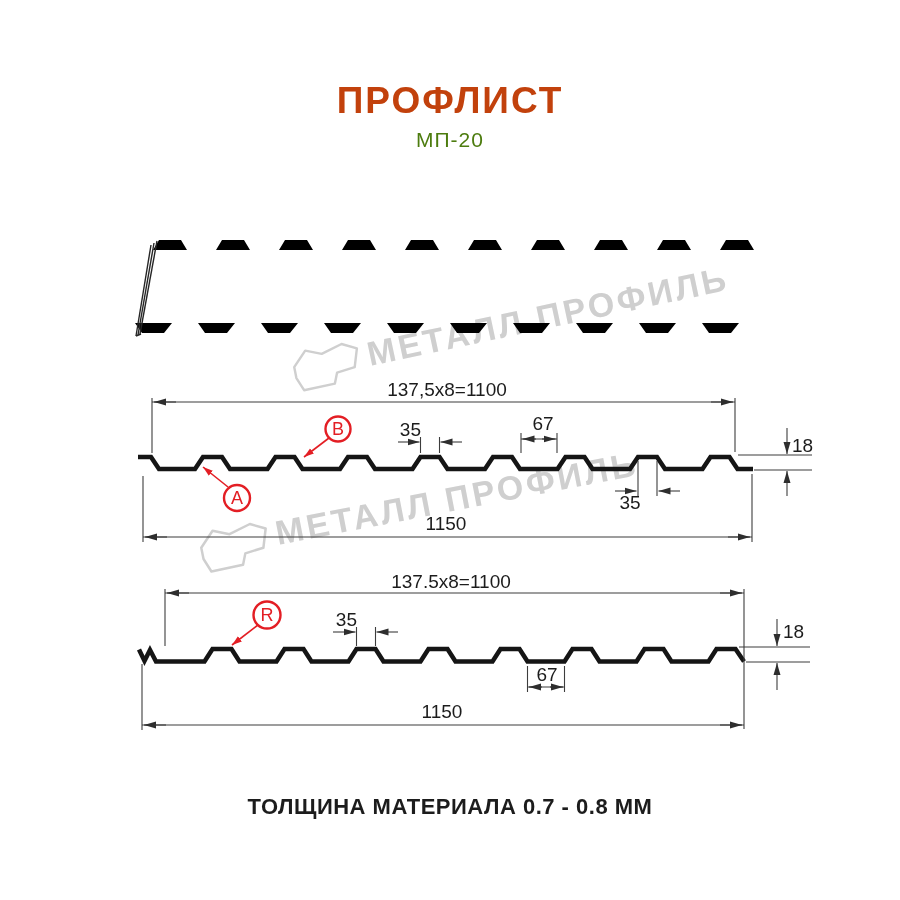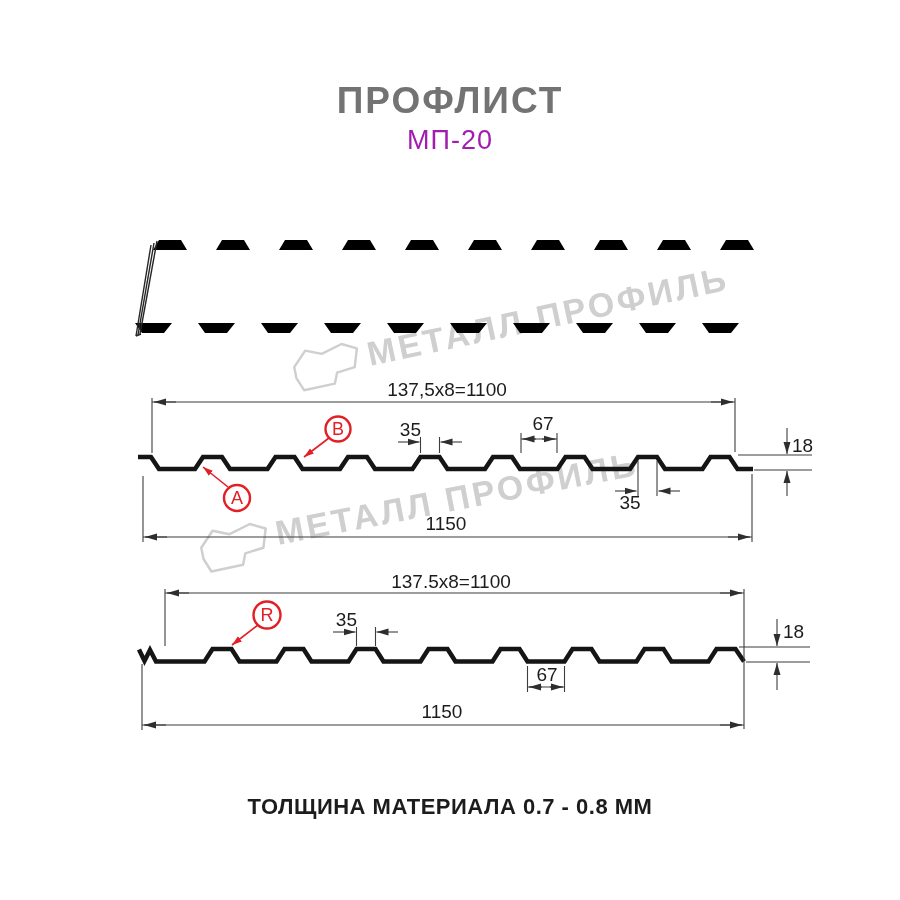--- a/index.html
+++ b/index.html
@@ -1,20 +1,20 @@
 <!DOCTYPE html>
 <html><head>
 <meta charset="utf-8">
 <style>
   html,body{margin:0;padding:0;background:#ffffff;}
   #stage{position:relative;width:900px;height:900px;background:#fff;overflow:hidden;
          font-family:"Liberation Sans",sans-serif;}
-  .abs{position:absolute;left:0;width:900px;text-align:center;color:#737373;}
+  .abs{position:absolute;left:0;width:900px;text-align:center;color:#c2410c;}
   .title{top:80px;height:42px;line-height:42px;font-size:37px;font-weight:700;letter-spacing:2px;}
-  .subtitle{top:127px;height:26px;line-height:26px;font-size:27px;font-weight:400;letter-spacing:1px;color:#a21caf;}
+  .subtitle{top:127px;height:26px;line-height:26px;font-size:21px;font-weight:400;letter-spacing:1px;color:#4d7c0f;}
   .footer{top:793px;height:28px;line-height:28px;font-size:22px;font-weight:700;letter-spacing:.5px;color:#1c1c1c;}
   svg{position:absolute;top:0;left:0;}
   .tl{stroke:#3d3d3d;stroke-width:1.1;fill:none;}
   .profile{stroke:#151515;stroke-width:4.5;fill:none;stroke-linejoin:miter;}
   .sheet line,.sheet path{stroke:#262626;stroke-width:1.4;fill:none;stroke-linejoin:round;}
   .dim-text{font-size:19px;fill:#1c1c1c;}
   .red-label{fill:#e31e24;font-size:18px;text-anchor:middle;}
   .red-circle{stroke:#e31e24;stroke-width:2.4;fill:none;}
   .red-arrow{stroke:#e31e24;stroke-width:1.6;}
   .wm-text{font-size:34px;font-weight:700;fill:#cfcfcf;letter-spacing:3px;}

